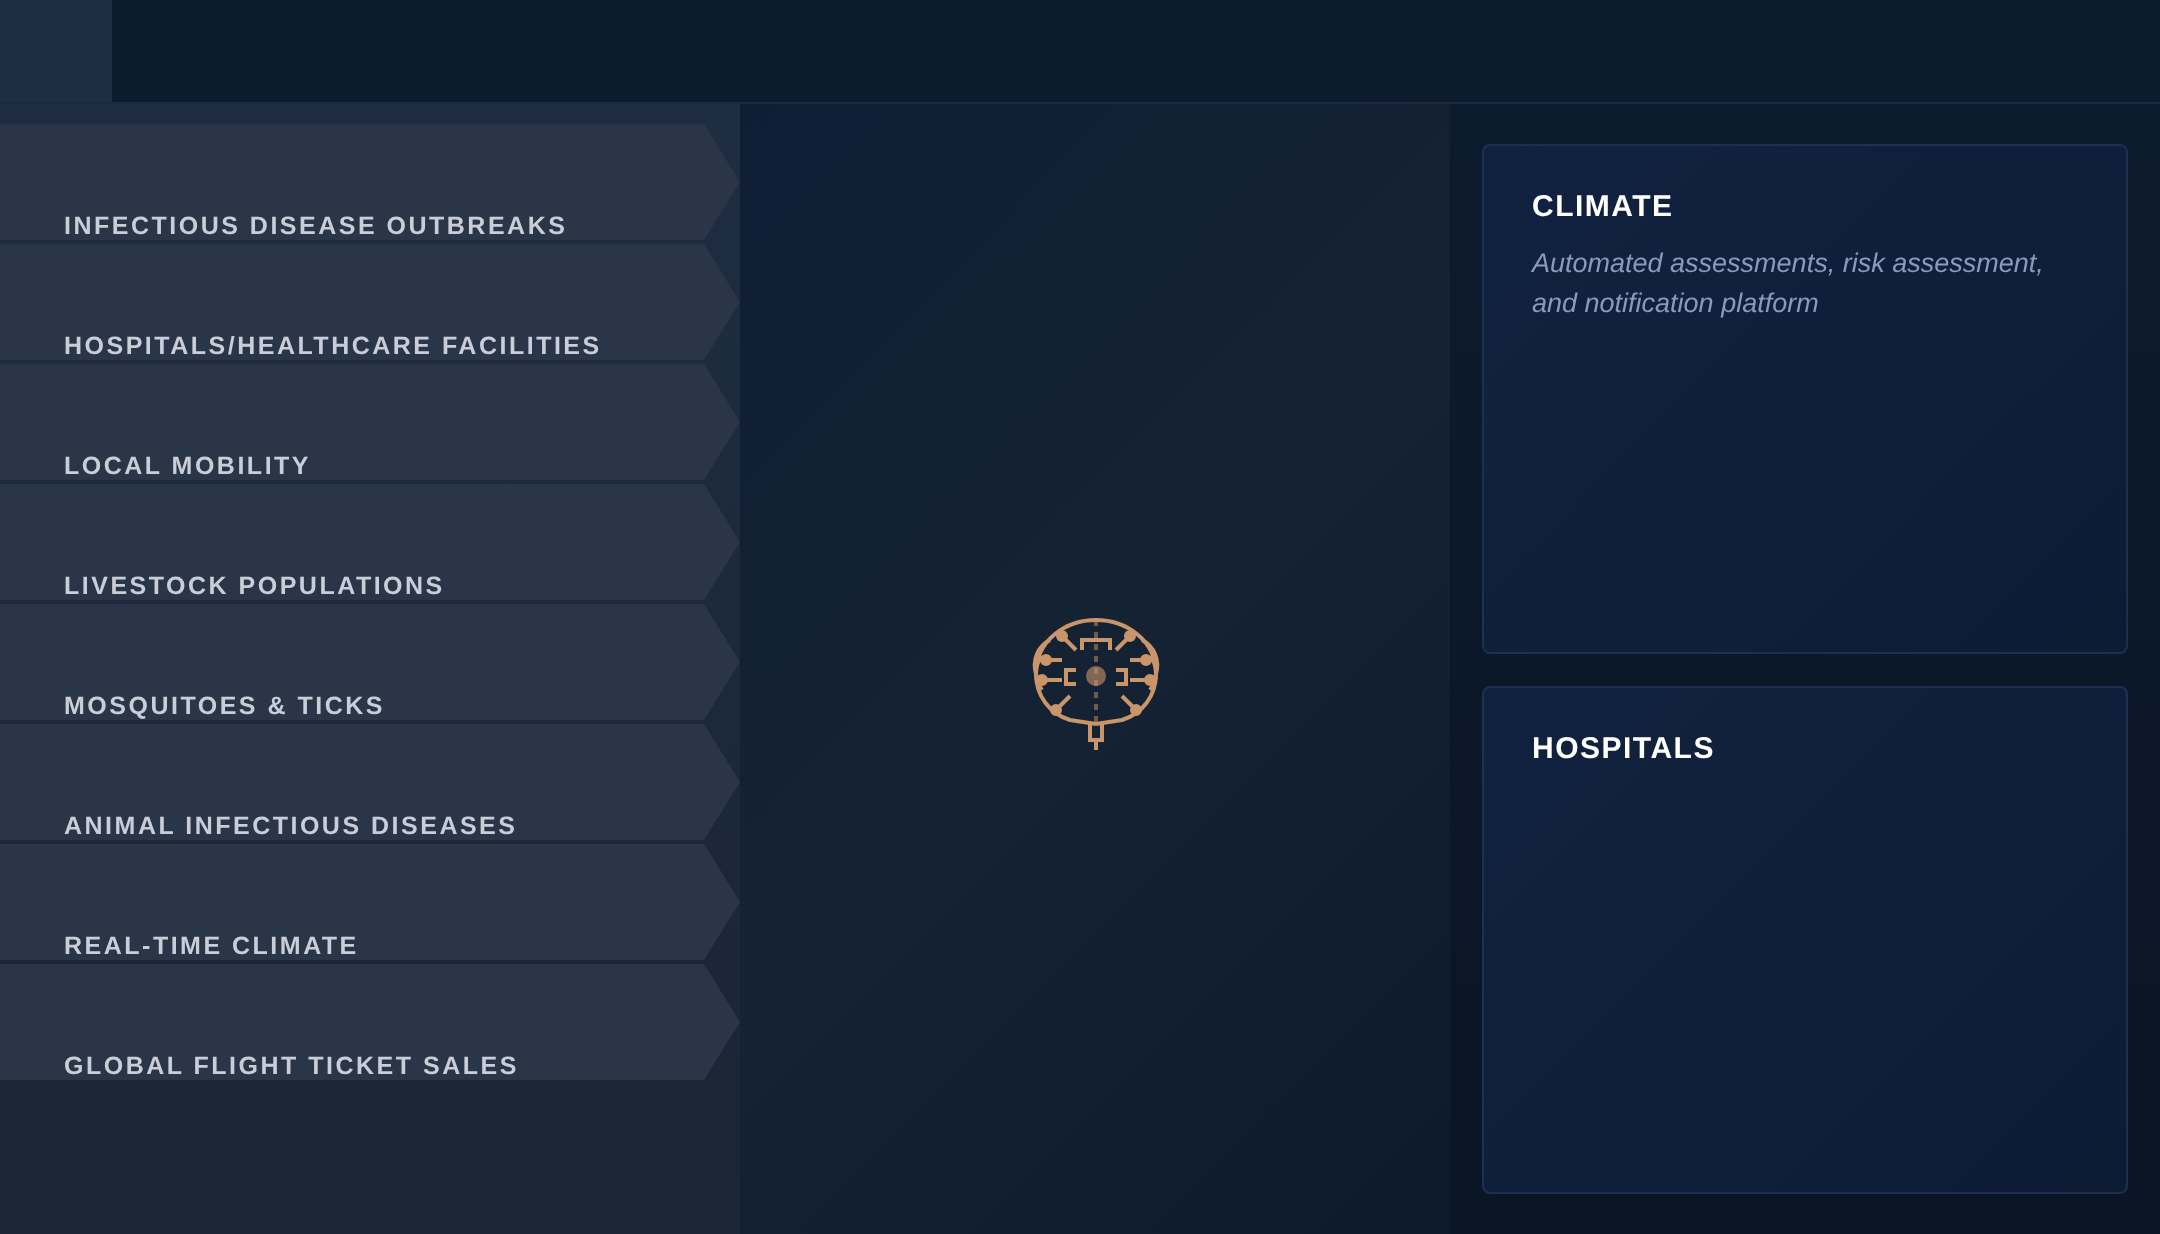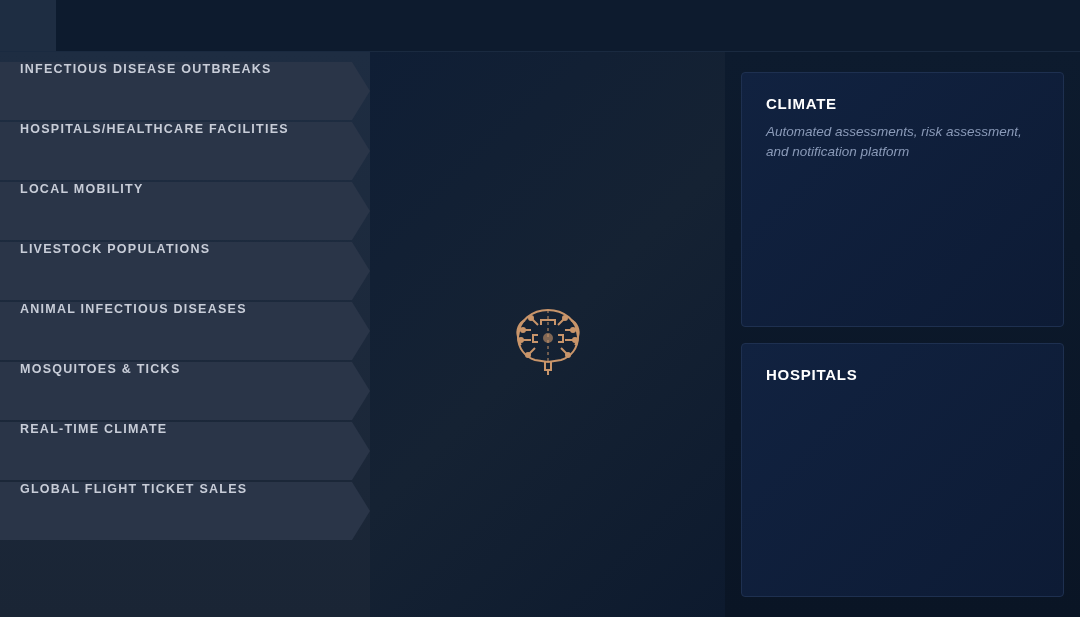--- a/index.html
+++ b/index.html
@@ -66,23 +66,23 @@
       width: 370px;
       background: linear-gradient(180deg, #1e2d42 0%, #1a2535 100%);
       display: flex;
       flex-direction: column;
       padding: 10px 0;
       gap: 2px;
     }
 
     .data-source-item {
       display: flex;
-      align-items: flex-start;
+      align-items: flex-end;
       height: 58px;
-      padding: 0 20px;
+      padding: 0 32px;
       cursor: pointer;
       position: relative;
       background: #2a3548;
       clip-path: polygon(0 0, calc(100% - 18px) 0, 100% 50%, calc(100% - 18px) 100%, 0 100%);
     }
 
     .data-source-label {
       color: #c8cdd8;
       font-size: 12.5px;
       font-weight: 700;
@@ -170,24 +170,24 @@
         <div class="data-source-item">
           <span class="data-source-label">HOSPITALS/HEALTHCARE FACILITIES</span>
         </div>
         <div class="data-source-item">
           <span class="data-source-label">LOCAL MOBILITY</span>
         </div>
         <div class="data-source-item">
           <span class="data-source-label">LIVESTOCK POPULATIONS</span>
         </div>
         <div class="data-source-item">
+          <span class="data-source-label">MOSQUITOES &amp; TICKS</span>
+        </div>
+        <div class="data-source-item">
           <span class="data-source-label">ANIMAL INFECTIOUS DISEASES</span>
-        </div>
-        <div class="data-source-item">
-          <span class="data-source-label">MOSQUITOES &amp; TICKS</span>
         </div>
         <div class="data-source-item">
           <span class="data-source-label">REAL-TIME CLIMATE</span>
         </div>
         <div class="data-source-item">
           <span class="data-source-label">GLOBAL FLIGHT TICKET SALES</span>
         </div>
       </div>
 
     <div class="middle-column">

